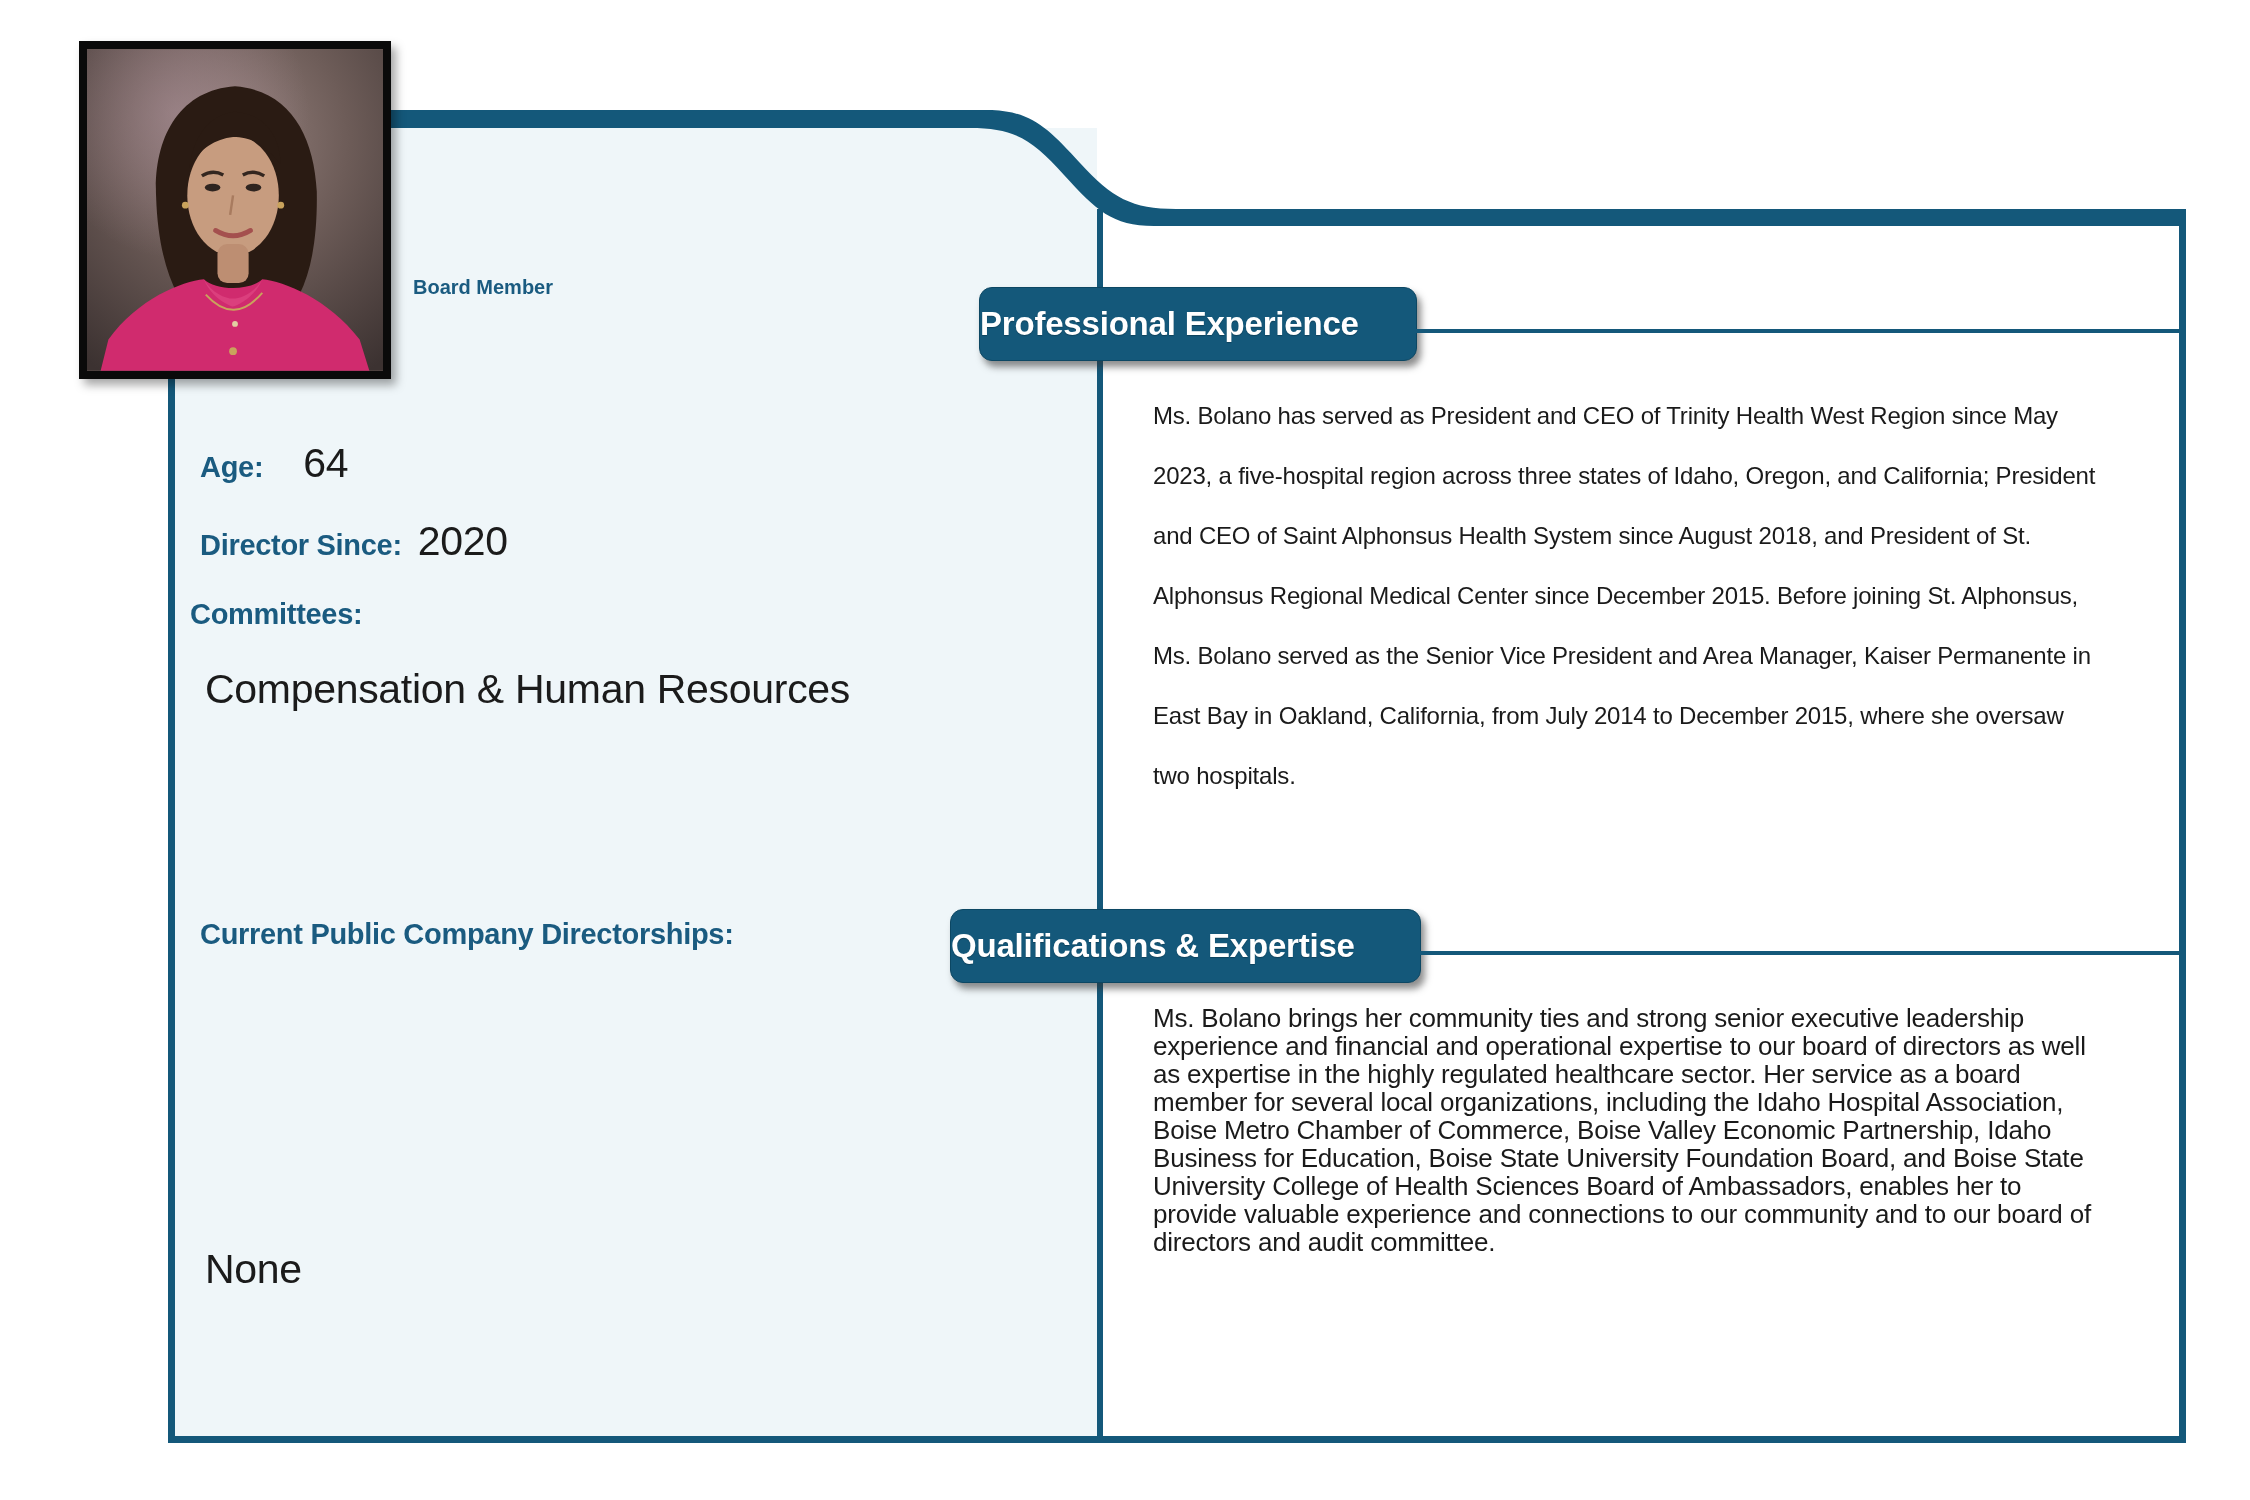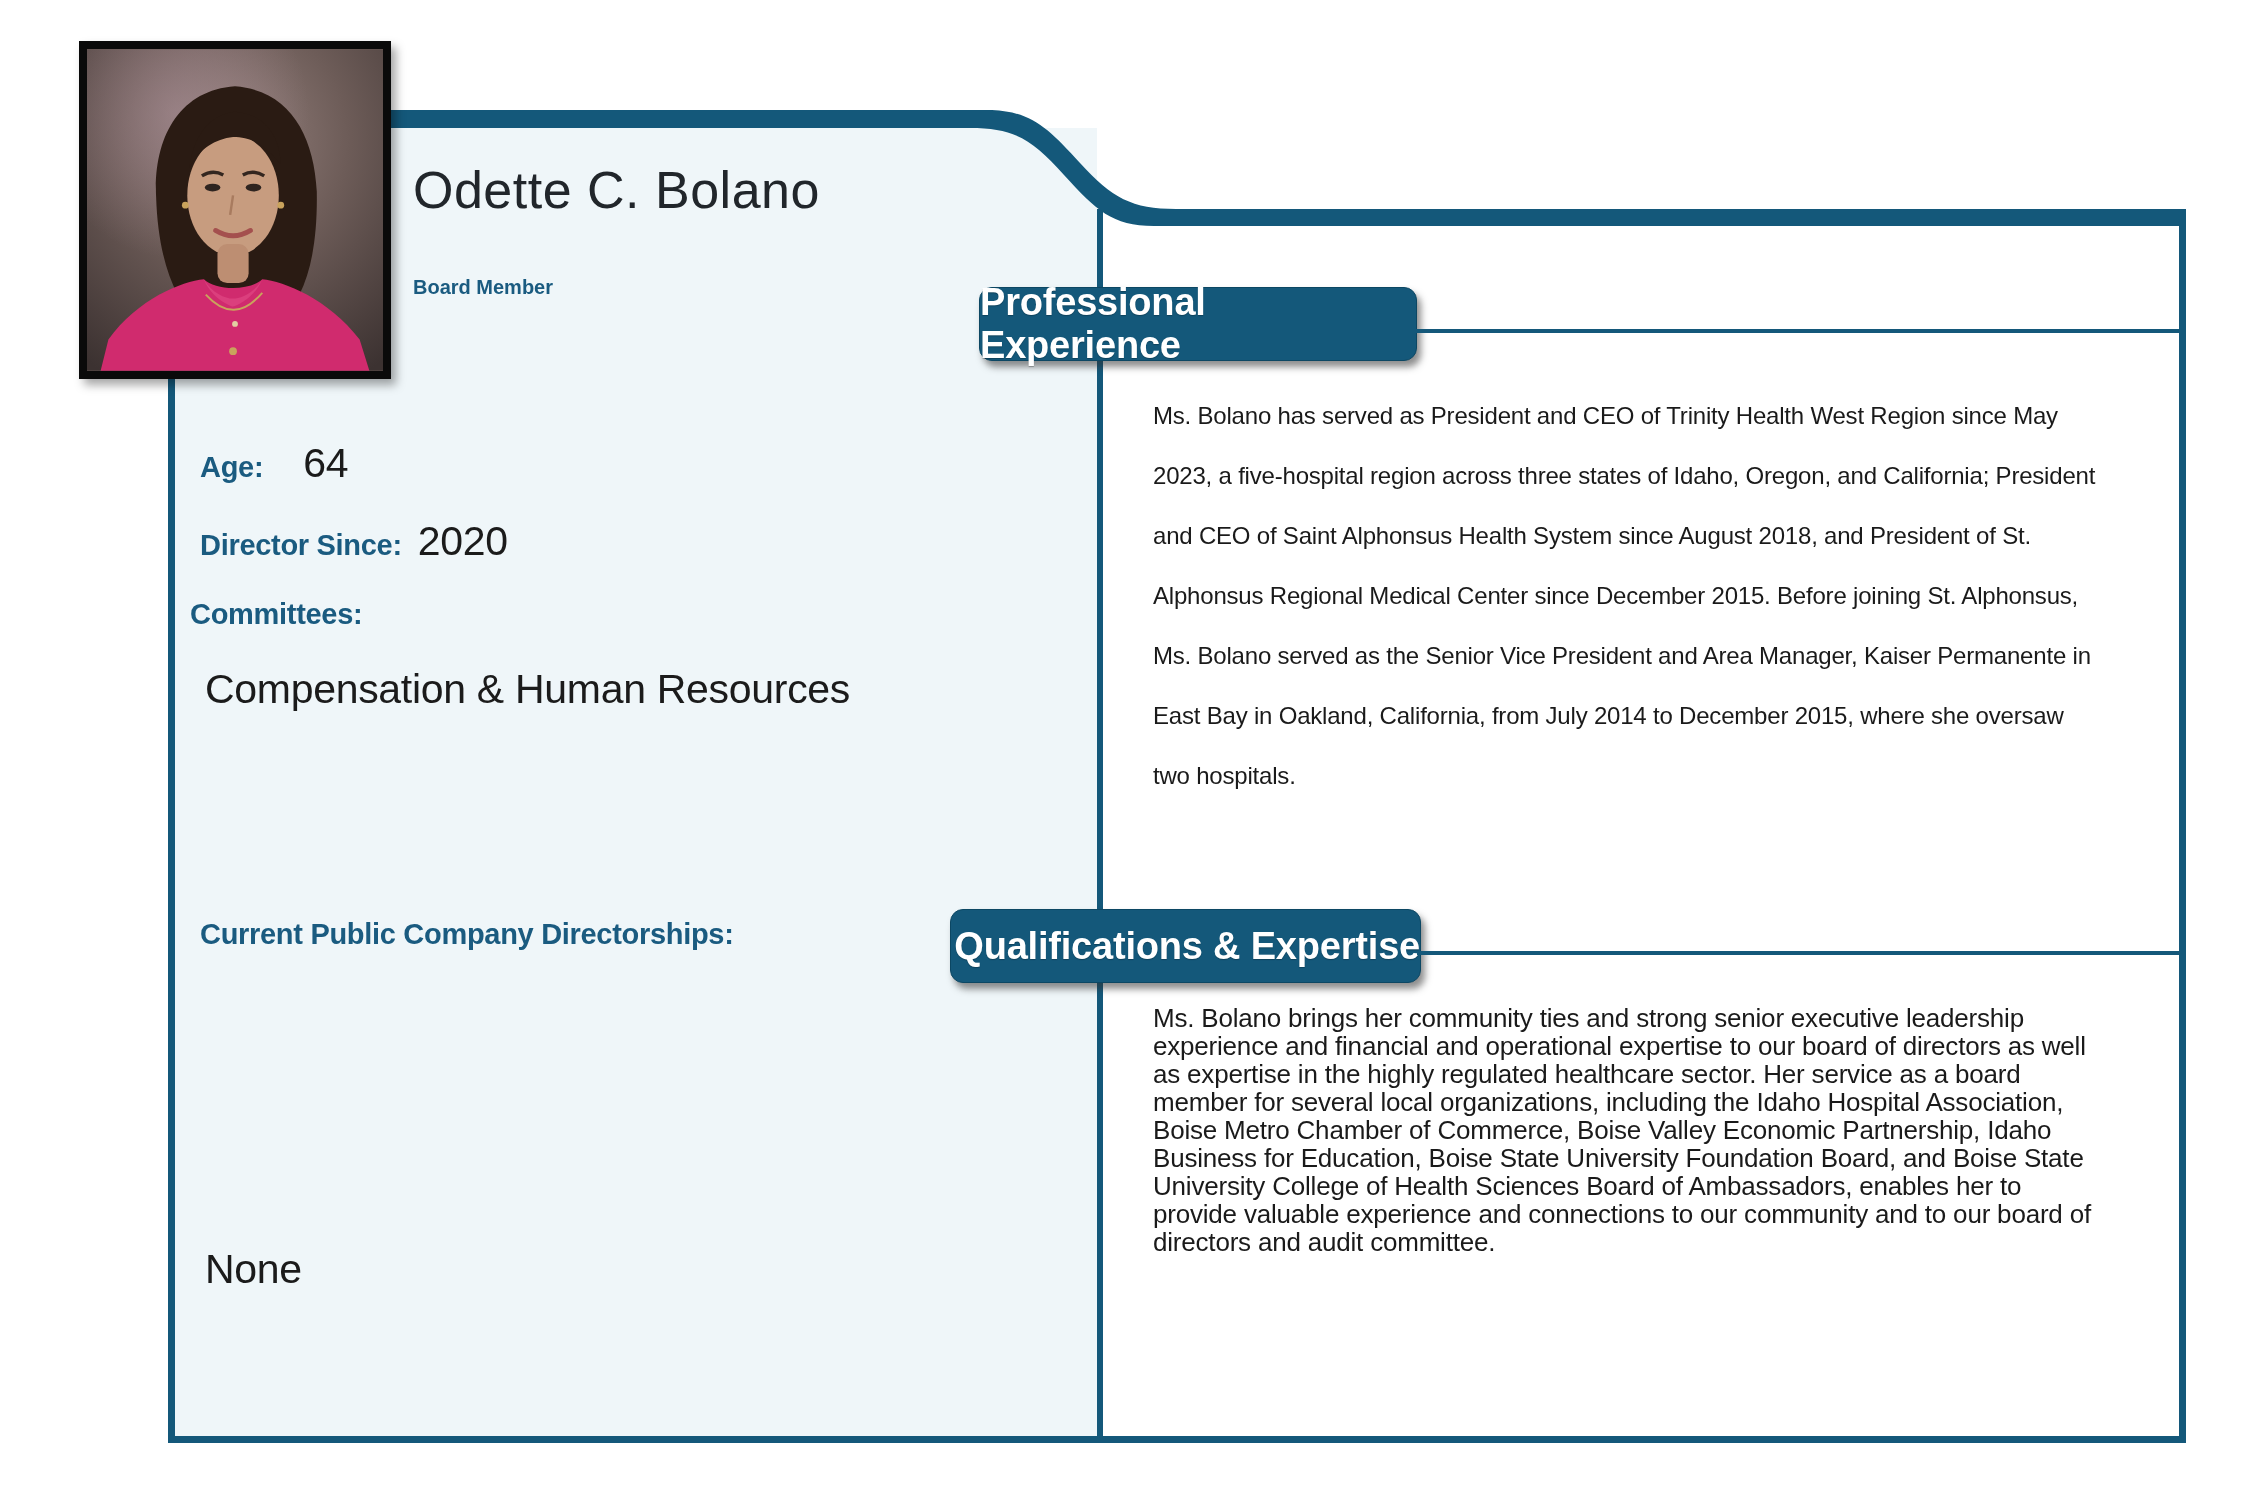--- a/index.html
+++ b/index.html
@@ -36,23 +36,23 @@
   .age-row{top:440px;gap:40px;}
   .director-row{top:518px;}
   .committees-label{position:absolute;left:190px;top:598px;}
   .committees-value{position:absolute;left:205px;top:666px;}
   .current-label{position:absolute;left:200px;top:918px;}
   .current-value{position:absolute;left:205px;top:984px;}
   .former-label{position:absolute;left:200px;top:1178px;}
   .former-value{position:absolute;left:205px;top:1246px;}
   
   .badge{
-    position:absolute;display:flex;align-items:center;justify-content:flex-end;
+    position:absolute;display:flex;align-items:center;justify-content:flex-start;
     background:#14587A;border:1px solid #0C4763;border-radius:13px;
-    color:#ffffff;font-size:38px;font-weight:700;letter-spacing:-0.2px;
+    color:#ffffff;font-size:33px;font-weight:700;letter-spacing:-0.2px;
     box-shadow:4px 6px 7px rgba(50,50,50,0.55);
     text-shadow:0 1px 1px rgba(0,0,0,0.25);
   }
   .badge-1{left:979px;top:287px;width:436px;height:72px;}
   .badge-2{left:950px;top:909px;width:469px;height:72px;}
   .badge-line{position:absolute;height:4px;background:#14587A;}
   .line-1{left:1413px;top:329px;width:766px;}
   .line-2{left:1417px;top:951px;width:762px;}
   .section-body{position:absolute;color:#1A1A1A;letter-spacing:-0.2px;}
   .body-1{left:1153px;top:386px;width:945px;font-size:24px;line-height:60px;}
@@ -102,21 +102,20 @@
       <circle cx="199" cy="160" r="3.5" fill="#C9A35C"></circle>
       <rect x="134" y="200" width="32" height="40" rx="10" fill="#BD8E72"></rect>
       <path fill="#D02B6E" d="M14,330 L22,298 C52,256 98,238 120,236 C132,248 168,248 180,236 C202,238 248,256 280,298 L290,330 Z"></path>
       <path fill="#DB3F7D" d="M120,236 C128,256 148,264 150,264 C152,264 172,256 180,236 C172,250 158,256 150,256 C142,256 128,250 120,236 Z"></path>
       <path d="M122,252 Q151,284 180,250" stroke="#C9A35C" stroke-width="2" fill="none"></path>
       <circle cx="152" cy="282" r="3" fill="#E2CFA2"></circle>
       <circle cx="150" cy="310" r="4" fill="#C9A35C"></circle>
     </svg>
   </div>
 
-  <div class="name">Odette C. Bolano</div>
   <div class="role">Board Member</div>
 
   <div class="fact-inline age-row">
     <span class="fact-label">Age:</span>
     <span class="fact-value">64</span>
   </div>
 
   <div class="fact-inline director-row">
     <span class="fact-label">Director Since:</span>
     <span class="fact-value">2020</span>

